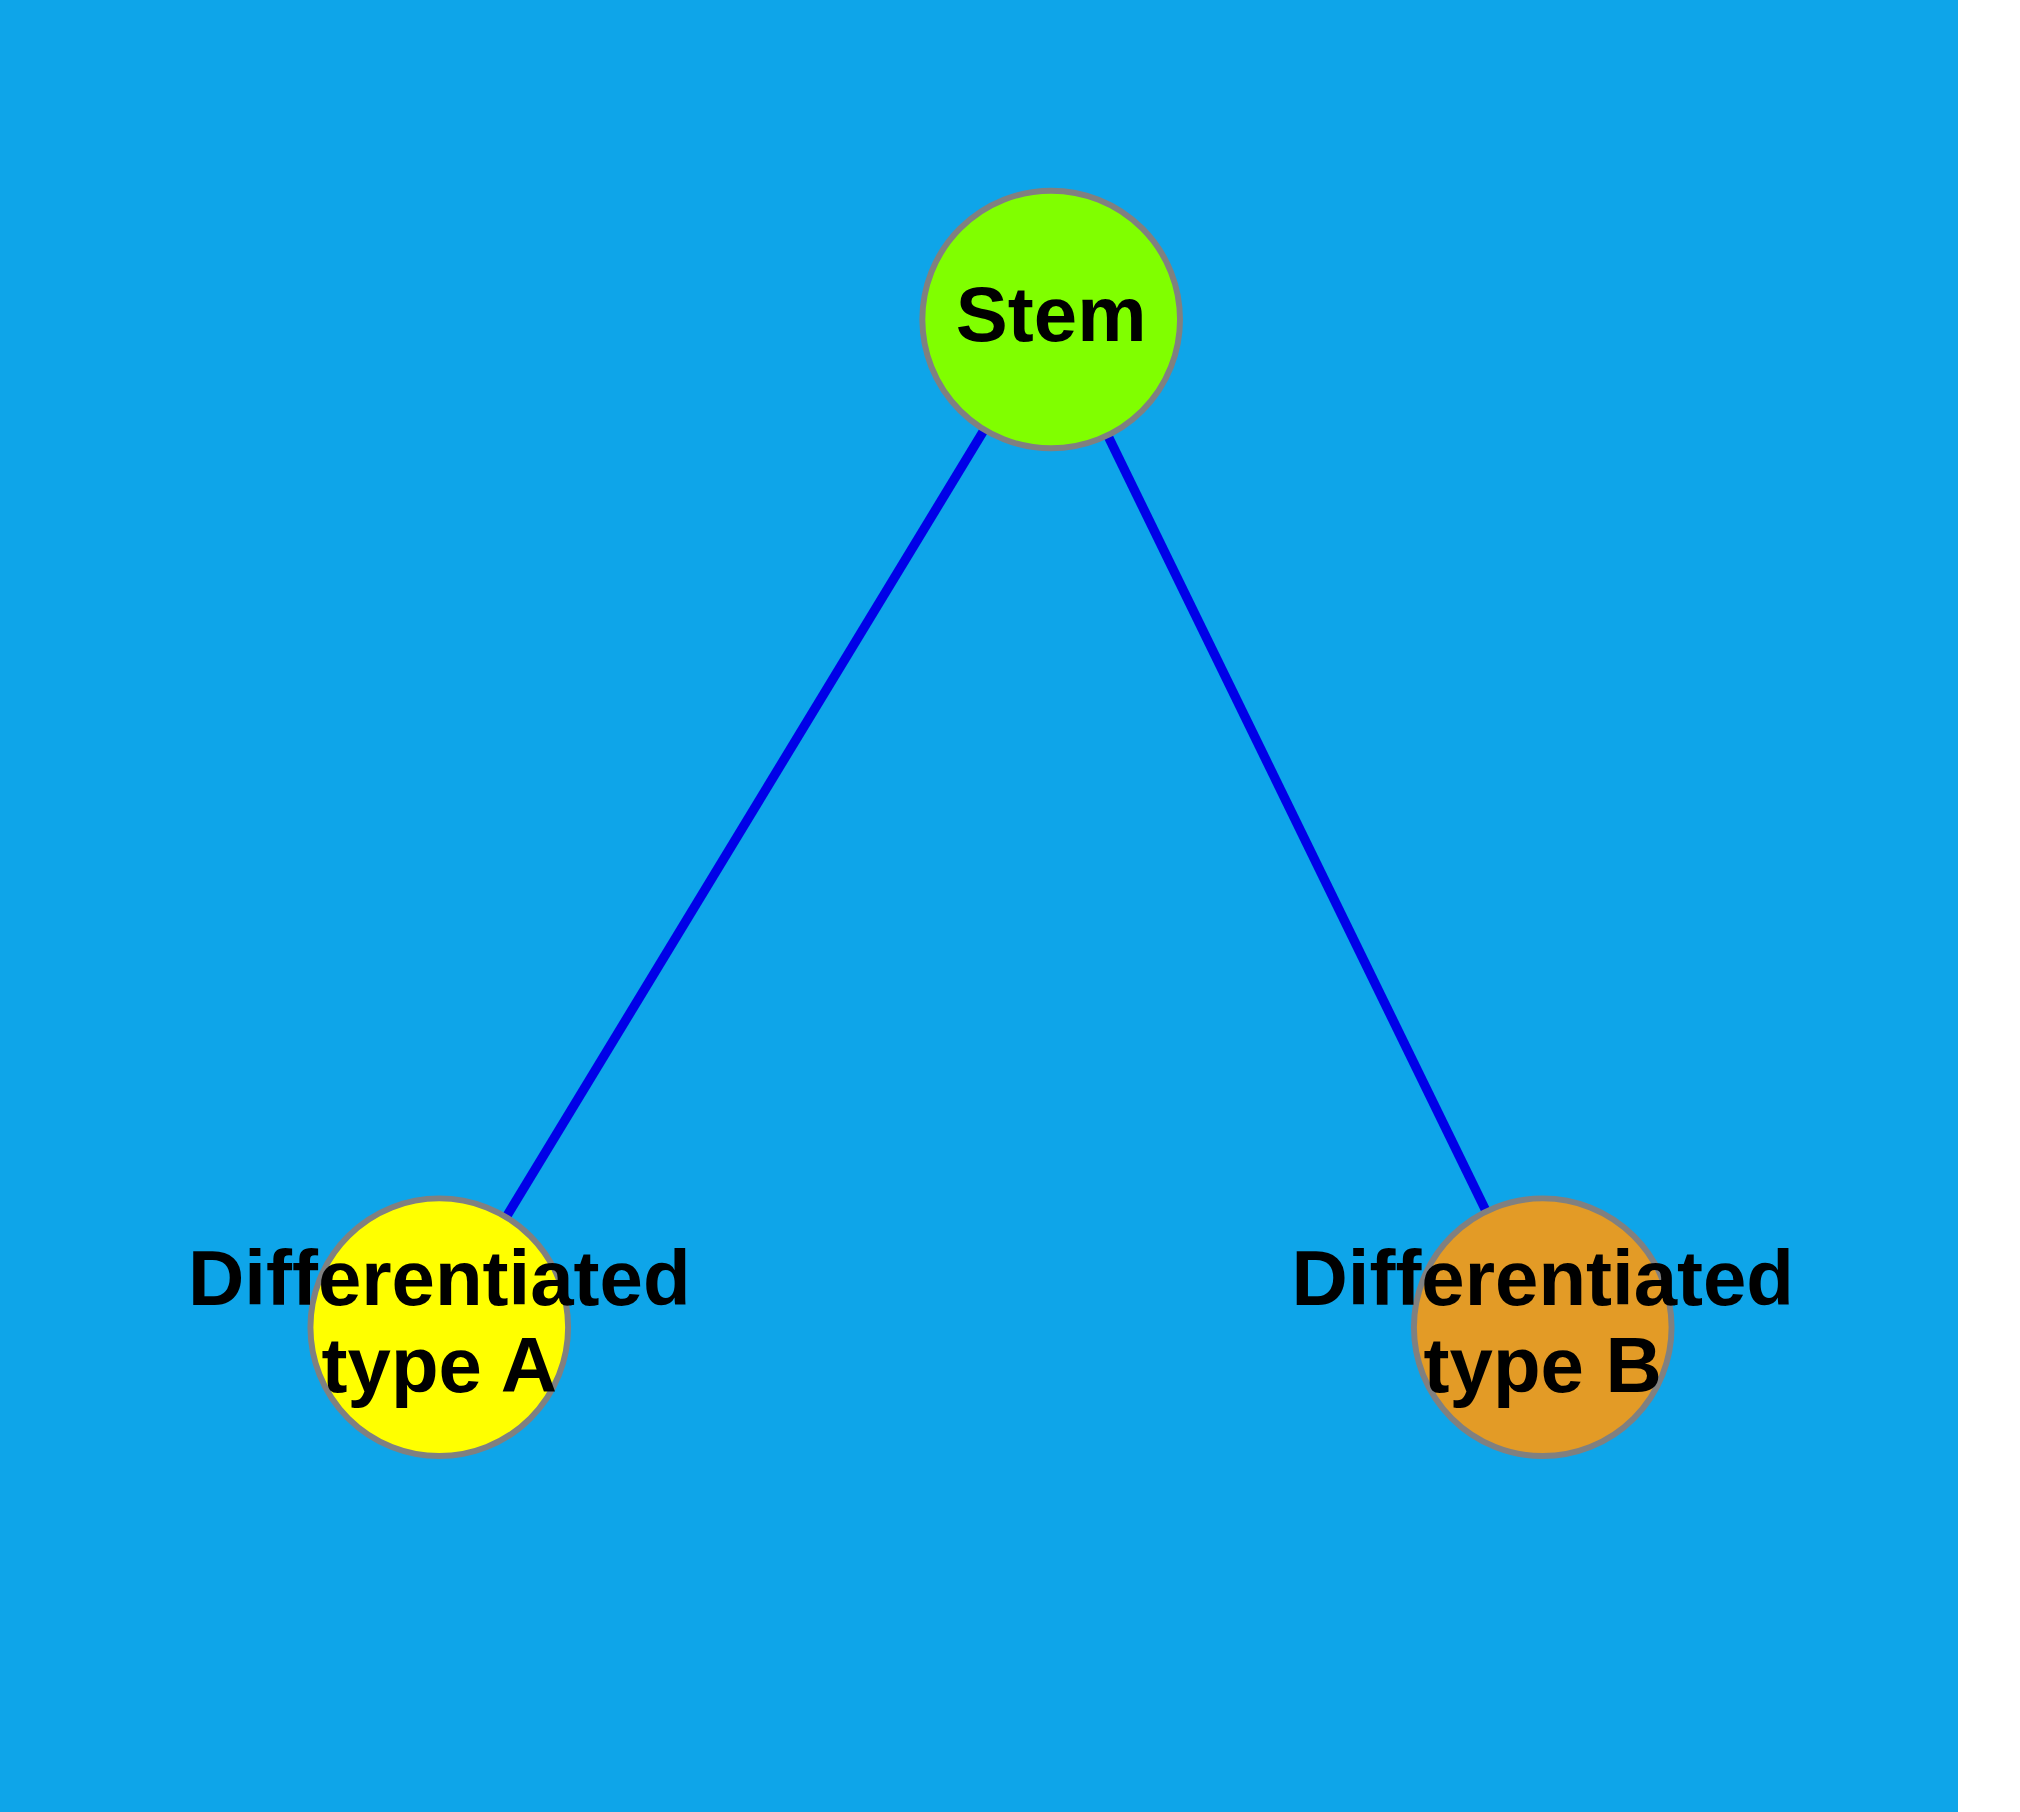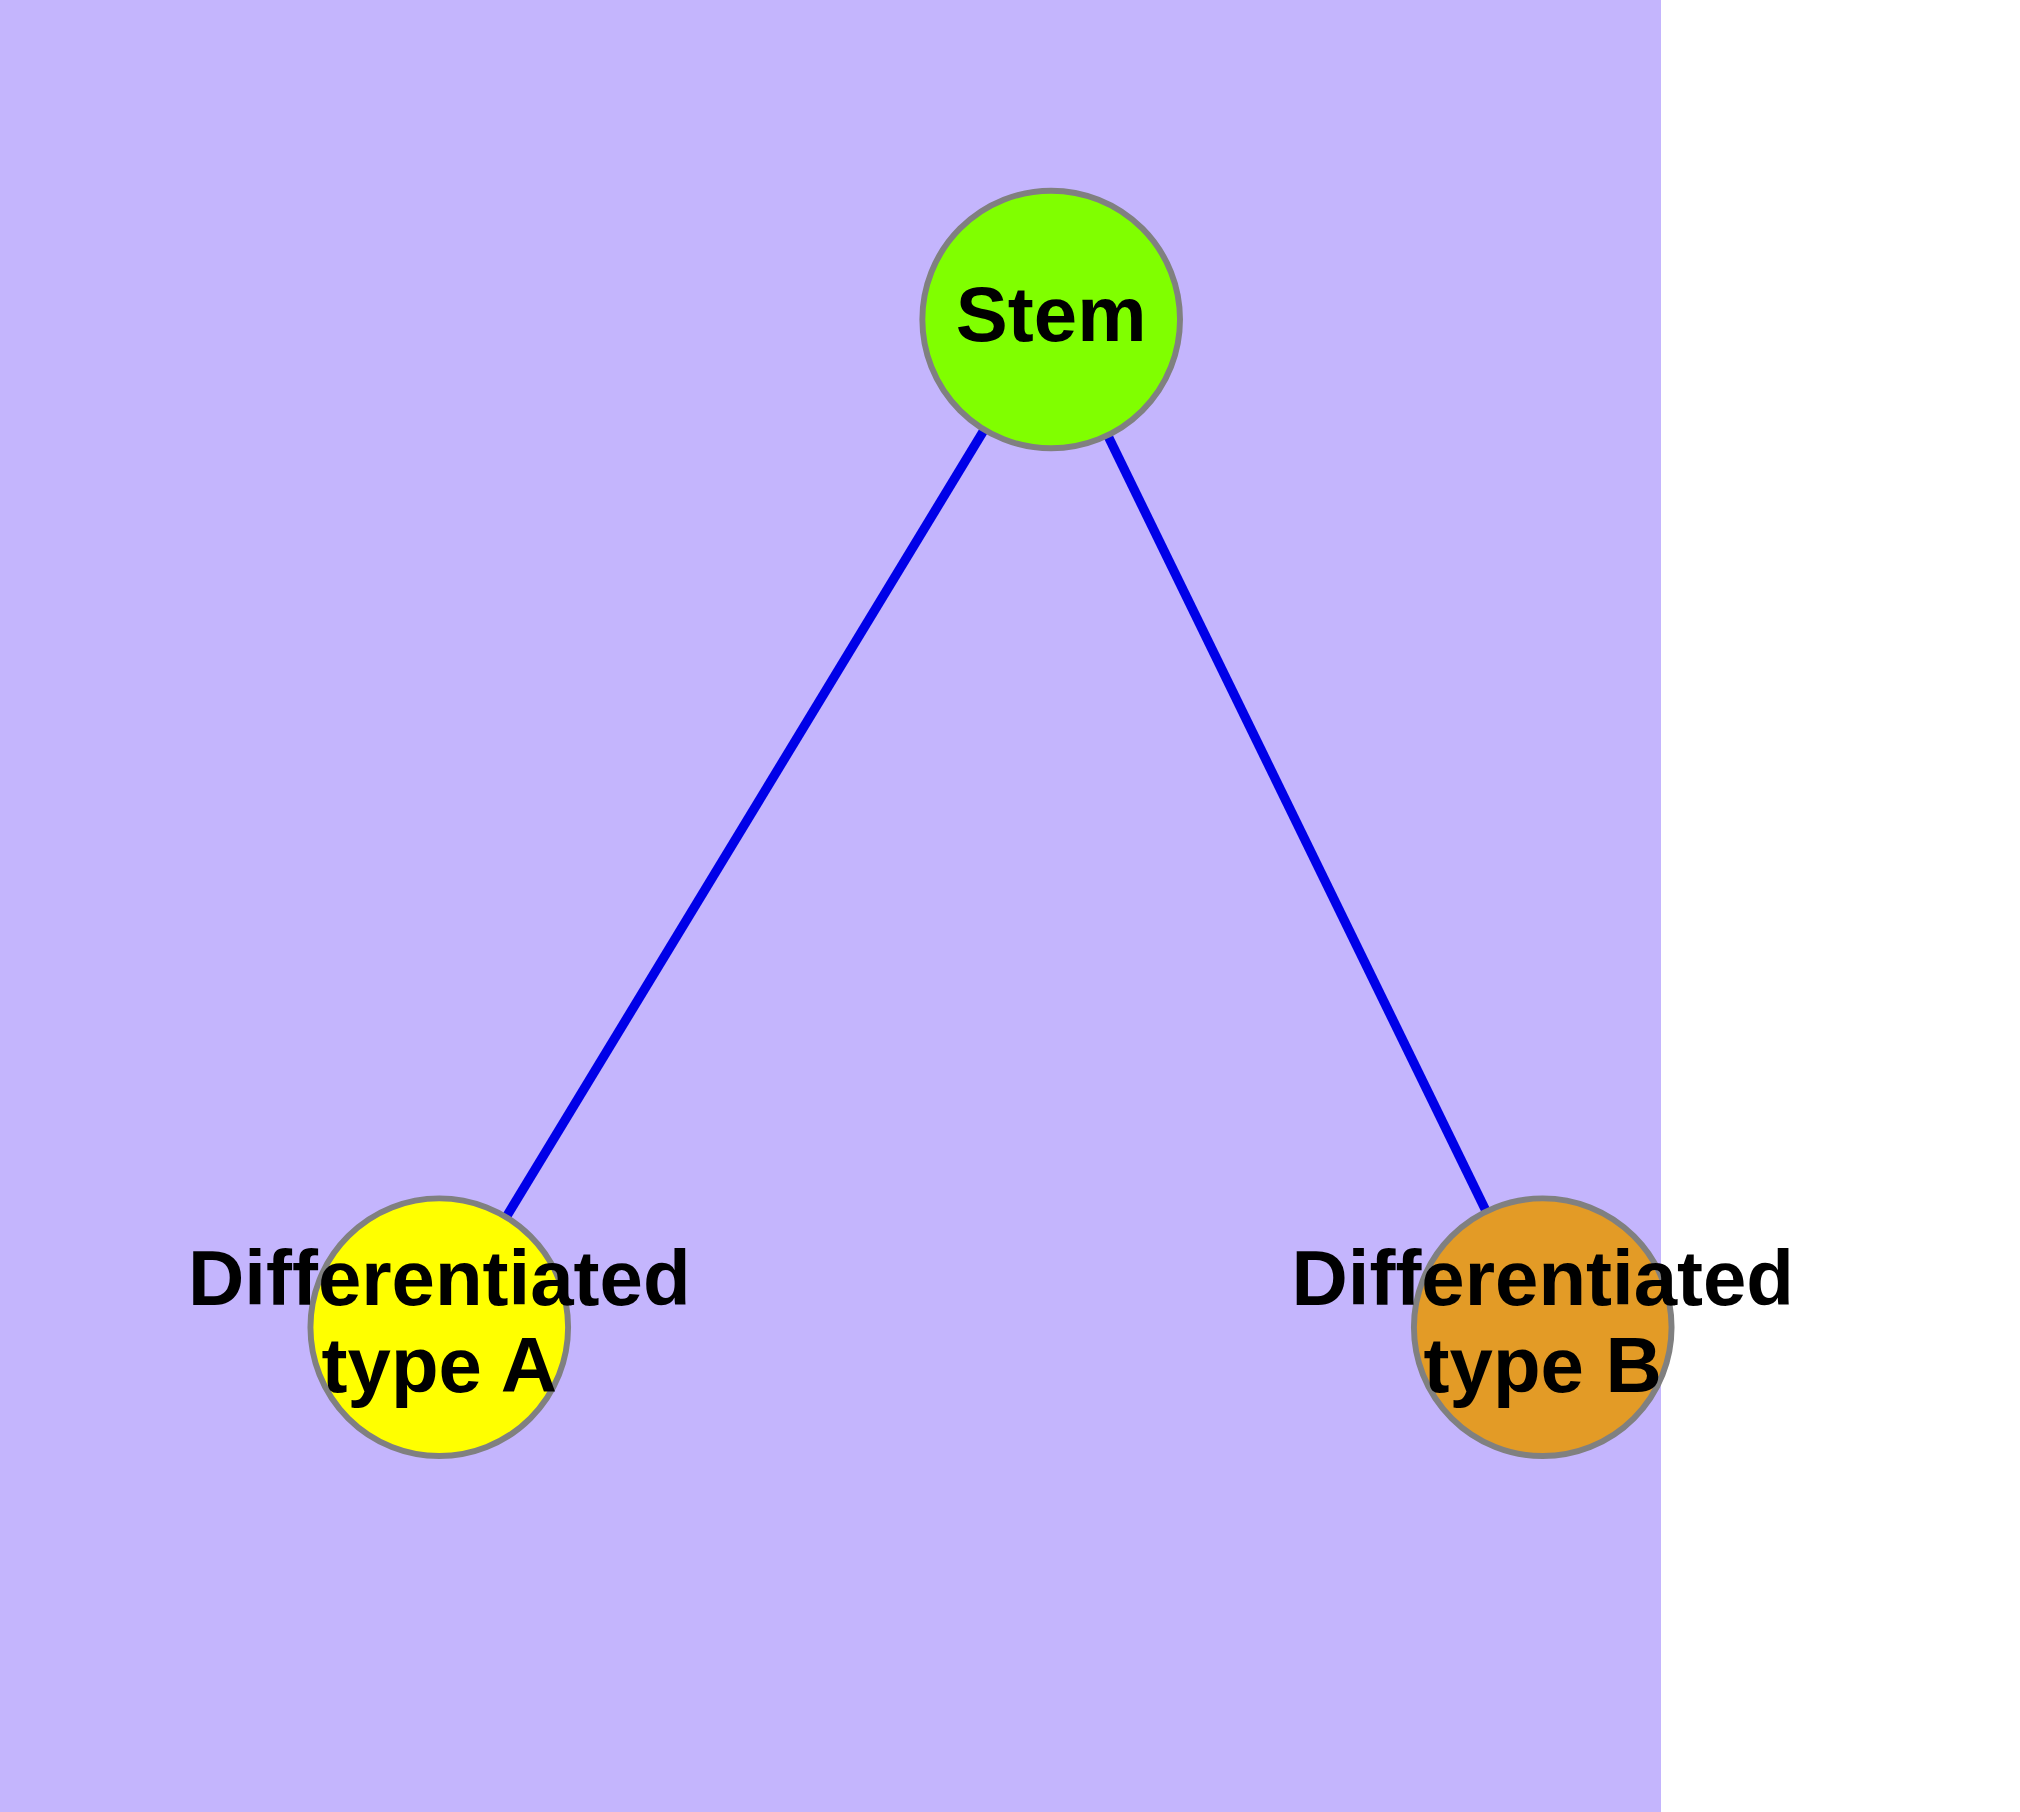--- a/index.html
+++ b/index.html
@@ -9,23 +9,23 @@
     background: #ffffff;
   }
   body {
     width: 2021px;
     height: 1812px;
     overflow: hidden;
     font-family: "Liberation Sans", sans-serif;
   }
   #graph-canvas {
     position: relative;
-    width: 1661px;
+    width: 1958px;
     height: 1812px;
-    background: #c4b5fd;
+    background: #0ea5e9;
   }
   #graph-svg {
     position: absolute;
     left: 0;
     top: 0;
     width: 2021px;
     height: 1812px;
     display: block;
   }
   .node-label {

